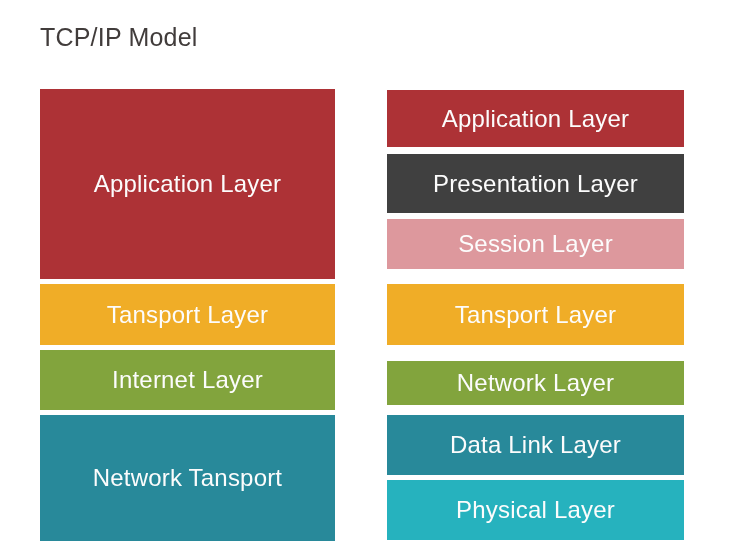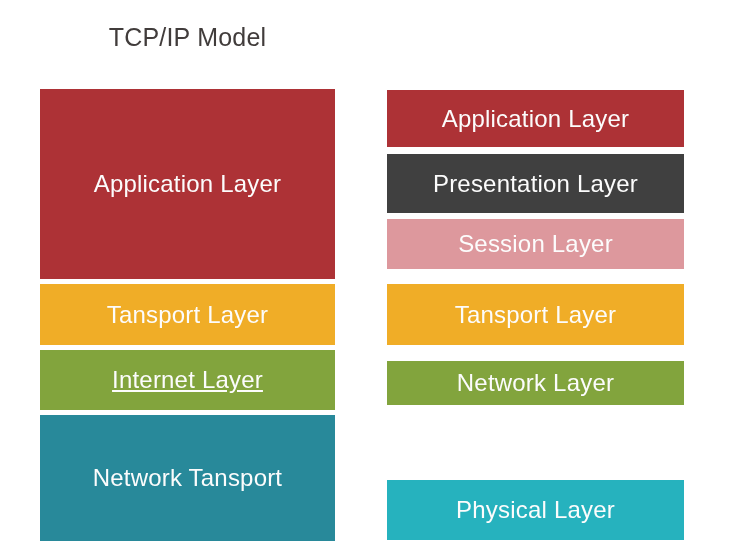--- a/index.html
+++ b/index.html
@@ -13,21 +13,21 @@
     width: 736px;
     height: 553px;
     background: #ffffff;
     overflow: hidden;
   }
   .col-title {
     position: absolute;
     top: 20px;
     height: 34px;
     line-height: 34px;
-    text-align: center;
+    text-align: left;
     font-size: 25px;
     color: #413c3b;
     letter-spacing: 0.2px;
   }
   .title-left  { left: 40px;  width: 295px; }
   .title-right { left: 387px; width: 297px; }
   .layer-box {
     position: absolute;
     display: flex;
     align-items: center;
@@ -58,30 +58,31 @@
 
 <div class="page">
 
   <div class="col-title title-left">TCP/IP Model</div>
 
 
   <div class="layer-box lc l-app" style="background-color: rgb(173, 50, 54);">Application Layer</div>
 
   <div class="layer-box lc l-trans" style="background-color: rgb(240, 173, 39);">Tansport Layer</div>
 
-  <div class="layer-box lc l-internet" style="background-color: rgb(130, 164, 61); text-decoration: underline;">Internet Layer</div>
+  <div class="layer-box lc l-internet" style="background-color: rgb(130, 164, 61);">Internet Layer</div>
 
   <div class="layer-box lc l-netif" style="background-color: rgb(40, 137, 154);">Network Tansport</div>
 
   <div class="layer-box rc r-app" style="background-color: rgb(173, 50, 54);">Application Layer</div>
 
   <div class="layer-box rc r-pres" style="background-color: #404040;">Presentation Layer</div>
 
   <div class="layer-box rc r-sess" style="background-color: rgb(221, 152, 157);">Session Layer</div>
 
   <div class="layer-box rc r-trans" style="background-color: rgb(240, 173, 39);">Tansport Layer</div>
 
   <div class="layer-box rc r-net" style="background-color: rgb(130, 164, 61);">Network Layer</div>
 
+  <div class="layer-box rc r-dlink" style="background-color: rgb(40, 137, 154);">Data Link Layer</div>
 
   <div class="layer-box rc r-phys" style="background-color: rgb(38, 178, 190);">Physical Layer</div>
 
 </div>
 
 </body></html>

